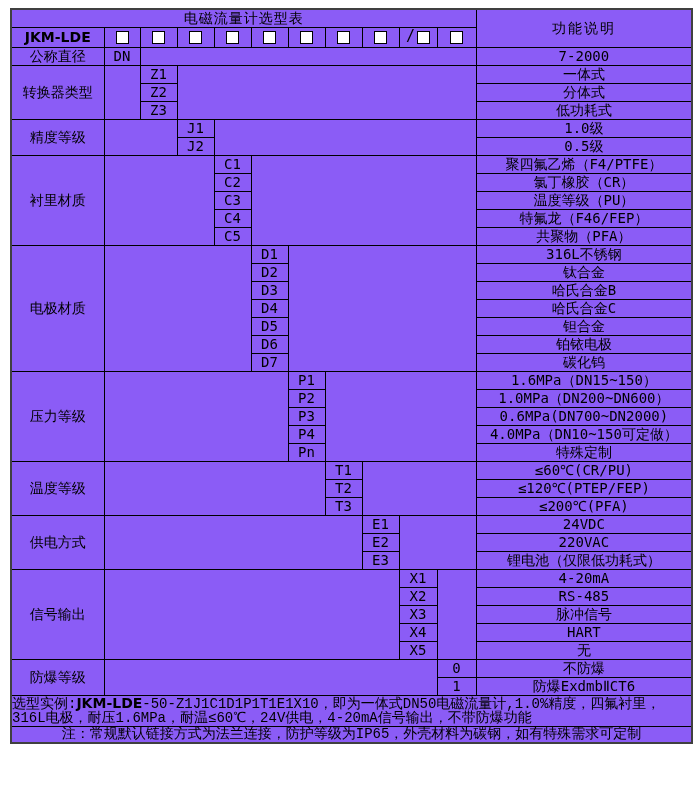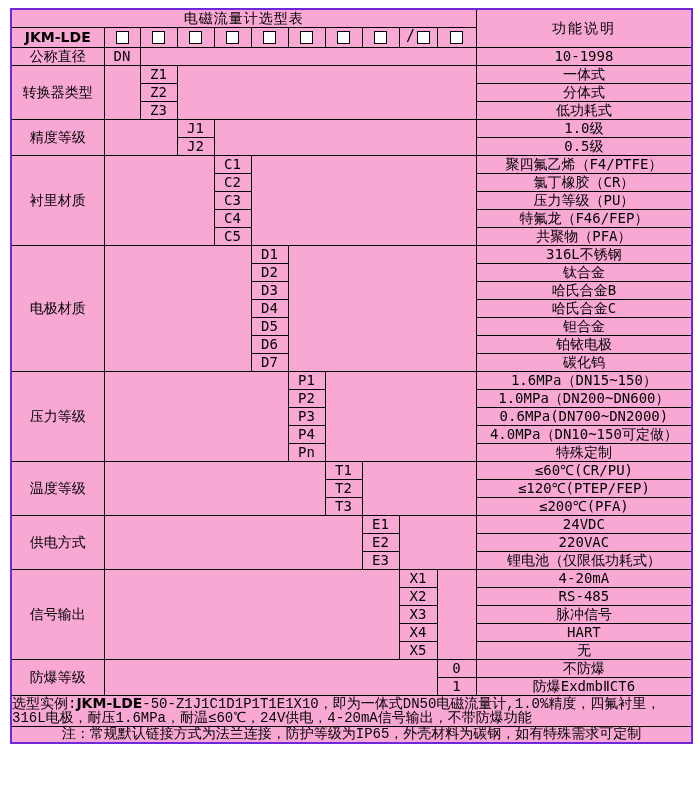--- a/index.html
+++ b/index.html
@@ -7,22 +7,22 @@
     width:700px;height:810px;
     font-family:"DejaVu Sans",sans-serif;
     color:#000;
     position:relative;
   }
   .wrap{padding:8px 9px 0 10px;}
   table.sel{
     border-collapse:collapse;
     table-layout:fixed;
     width:681px;
-    background:#f9a8d4;
-    border:2px solid #6d28d9;
+    background:#8b5cf6;
+    border:2px solid #404040;
   }
   table.sel td{
     border:1px solid #000;
     font-size:14px;
     line-height:1.05;
     text-align:center;
     vertical-align:middle;
     padding:0;
     overflow:hidden;
     white-space:nowrap;
@@ -104,21 +104,21 @@
     <td><span class="box"></span></td>
     <td><span class="box"></span></td>
     <td><span class="slash">/</span><span class="box"></span></td>
     <td><span class="box"></span></td>
   </tr>
 
   <tr class="r">
     <td class="cat">公称直径</td>
     <td class="code code-left">DN</td>
     <td colspan="9"></td>
-    <td class="desc">10-1998</td>
+    <td class="desc">7-2000</td>
   </tr>
 
   <tr class="r">
     <td rowspan="3" class="cat">转换器类型</td>
     <td rowspan="3"></td>
     <td class="code">Z1</td>
     <td rowspan="3" colspan="8"></td>
     <td class="desc">一体式</td>
   </tr>
   <tr class="r">
@@ -148,21 +148,21 @@
     <td class="code">C1</td>
     <td rowspan="5" colspan="6"></td>
     <td class="desc">聚四氟乙烯（F4/PTFE）</td>
   </tr>
   <tr class="r">
     <td class="code">C2</td>
     <td class="desc">氯丁橡胶（CR）</td>
   </tr>
   <tr class="r">
     <td class="code">C3</td>
-    <td class="desc">压力等级（PU）</td>
+    <td class="desc">温度等级（PU）</td>
   </tr>
   <tr class="r">
     <td class="code">C4</td>
     <td class="desc">特氟龙（F46/FEP）</td>
   </tr>
   <tr class="r">
     <td class="code">C5</td>
     <td class="desc">共聚物（PFA）</td>
   </tr>
 

